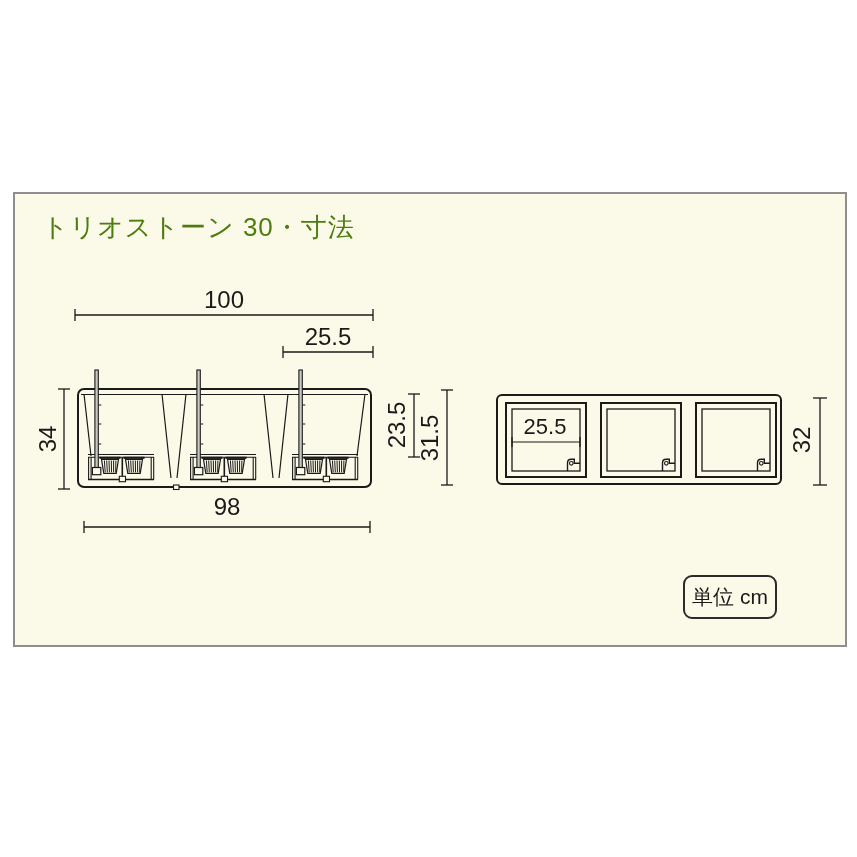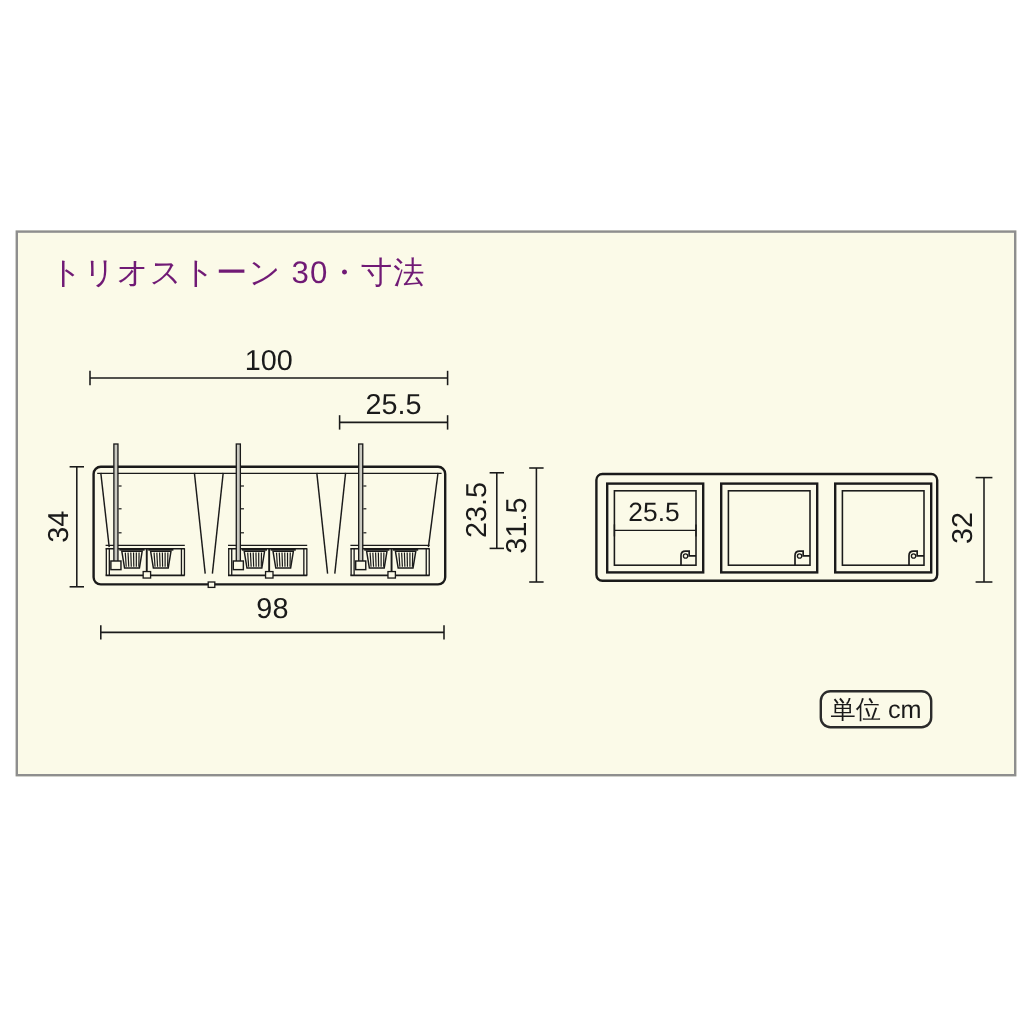--- a/index.html
+++ b/index.html
@@ -3,25 +3,25 @@
 <meta charset="utf-8">
 <style>
   html,body{margin:0;padding:0;background:#ffffff;}
   body{width:857px;height:857px;position:relative;font-family:"Liberation Sans","DejaVu Sans",sans-serif;}
   .panel{
     position:absolute;left:13px;top:192px;width:834px;height:455px;
     box-sizing:border-box;background:#FBFAE8;border:2px solid #8E8E8E;
   }
   .title{
     position:absolute;left:27px;top:16px;
-    font-size:26px;color:#701a75;letter-spacing:1px;white-space:nowrap;
+    font-size:26px;color:#4d7c0f;letter-spacing:1px;white-space:nowrap;
   }
   .drawing{position:absolute;left:0;top:0;}
   .unit-box{
-    position:absolute;left:668px;top:381px;width:94px;height:32px;
+    position:absolute;left:668px;top:381px;width:94px;height:44px;
     box-sizing:border-box;border:2px solid #2B2B2B;border-radius:9px;
     display:flex;align-items:center;justify-content:center;
     font-size:21px;color:#1A1A1A;background:#FBFAE8;white-space:nowrap;
   }
   
   .ln{stroke:#1A1A1A;stroke-width:1.3;fill:none;}
   .ln2{stroke:#1A1A1A;stroke-width:2;fill:none;}
   .fillc{fill:#FBFAE8;}
   .dim{font-family:"Liberation Sans","DejaVu Sans",sans-serif;font-size:24px;fill:#1A1A1A;}
   .dim-sm{font-size:22px;}

